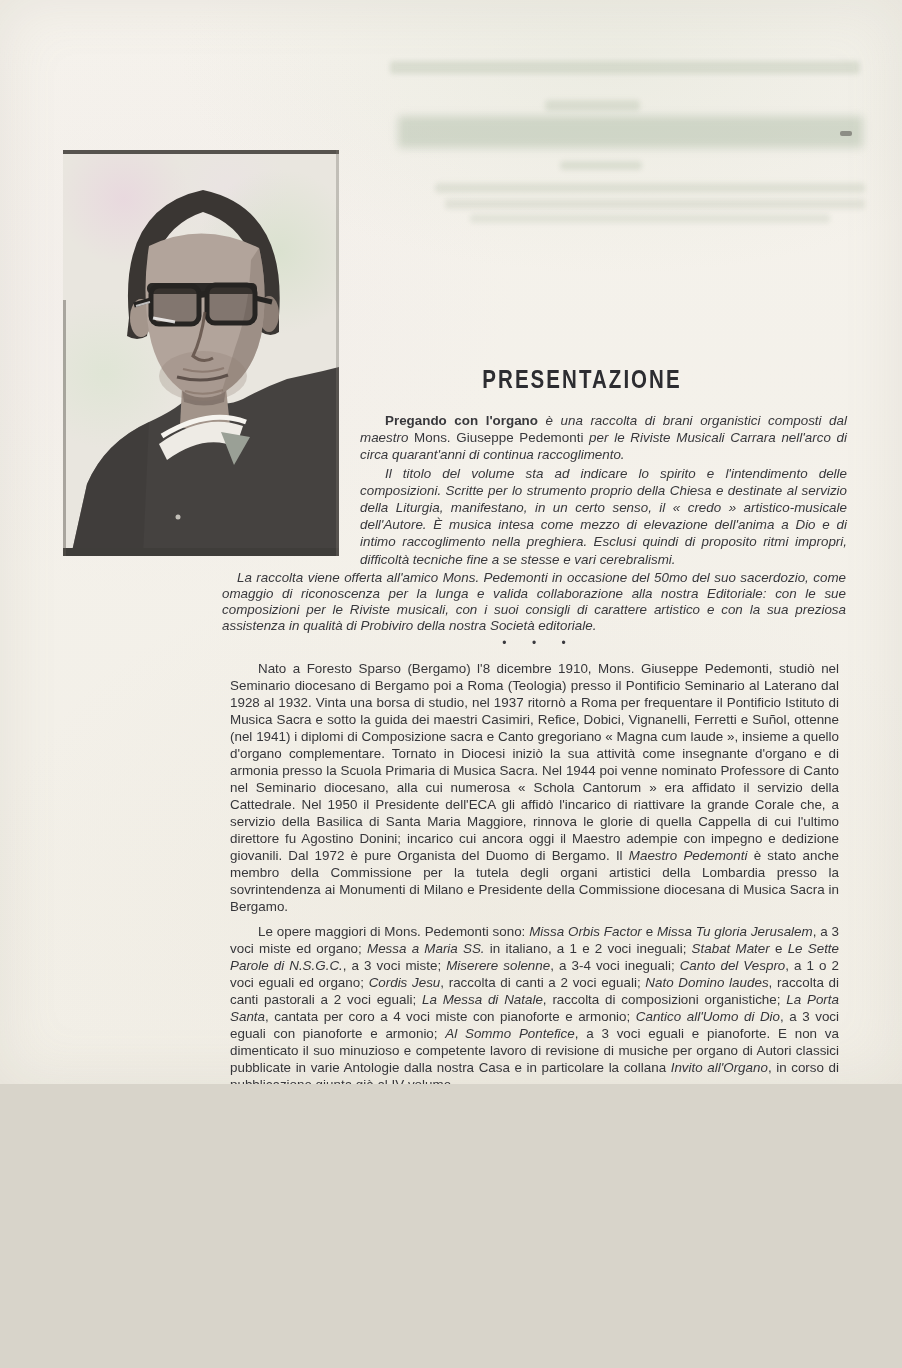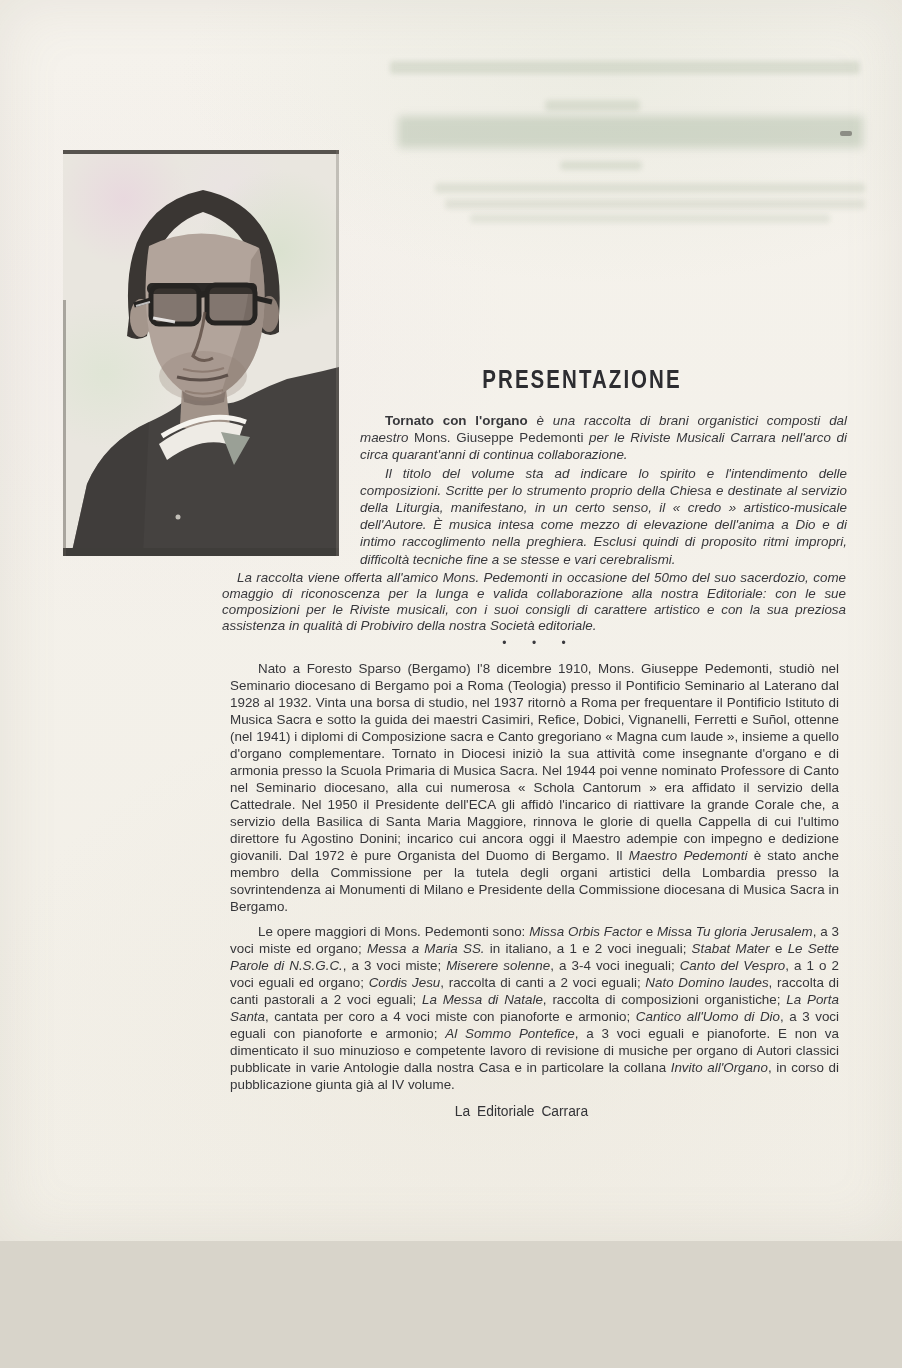--- a/index.html
+++ b/index.html
@@ -1,17 +1,17 @@
 <!DOCTYPE html>
 <html><head>
 <meta charset="utf-8">
 <style>
   html,body{margin:0;padding:0;background:#d8d4ca;}
   .page{
-    position:relative;width:902px;height:1241px;margin:0 auto;overflow:hidden;
+    position:relative;width:902px;height:1084px;margin:0 auto;overflow:hidden;
     background:
       radial-gradient(ellipse 620px 300px at 68% 6%, rgba(205,215,193,0.22), transparent 70%),
       radial-gradient(ellipse 500px 420px at 18% 28%, rgba(236,222,232,0.18), transparent 70%),
       radial-gradient(ellipse 700px 500px at 55% 85%, rgba(228,222,208,0.25), transparent 75%),
       linear-gradient(#f5f2ec, #f2efe7);
     box-shadow: inset 0 0 60px rgba(150,140,118,0.14);
     font-family:"Liberation Sans", sans-serif;
     color:#3a3a3e;
   }
   
@@ -112,21 +112,21 @@
       <rect x="0" y="0" width="276" height="4" fill="#56534e"></rect>
       <rect x="0" y="398" width="276" height="8" fill="#3f3d3a"></rect>
       <rect x="0" y="150" width="3" height="256" fill="rgba(90,86,80,0.45)"></rect>
       <rect x="273" y="0" width="3" height="406" fill="rgba(120,115,108,0.35)"></rect>
     </svg>
   </div>
 
   <h1 class="title">PRESENTAZIONE</h1>
 
   <div class="intro">
-    <p><span class="seg-b">Tornato con l'organo</span><span class="seg-i"> è una raccolta di brani organistici composti dal maestro </span><span class="seg-r">Mons. Giuseppe Pedemonti</span><span class="seg-i"> per le Riviste Musicali Carrara nell'arco di circa quarant'anni di continua collaborazione.</span></p>
+    <p><span class="seg-b">Pregando con l'organo</span><span class="seg-i"> è una raccolta di brani organistici composti dal maestro </span><span class="seg-r">Mons. Giuseppe Pedemonti</span><span class="seg-i"> per le Riviste Musicali Carrara nell'arco di circa quarant'anni di continua raccoglimento.</span></p>
     <p><span class="seg-i">Il titolo del volume sta ad indicare lo spirito e l'intendimento delle composizioni. Scritte per lo strumento proprio della Chiesa e destinate al servizio della Liturgia, manifestano, in un certo senso, il « credo » artistico-musicale dell'Autore. È musica intesa come mezzo di elevazione dell'anima a Dio e di intimo raccoglimento nella preghiera. Esclusi quindi di proposito ritmi impropri, difficoltà tecniche fine a se stesse e vari cerebralismi.</span></p>
   </div>
 
   <p class="p3wide"><span class="seg-i">La raccolta viene offerta all'amico Mons. Pedemonti in occasione del 50mo del suo sacerdozio, come omaggio di riconoscenza per la lunga e valida collaborazione alla nostra Editoriale: con le sue composizioni per le Riviste musicali, con i suoi consigli di carattere artistico e con la sua preziosa assistenza in qualità di Probiviro della nostra Società editoriale.</span></p>
 
   <div class="separator">• • •</div>
 
   <div class="flow">
     <p><span class="seg-r">Nato a Foresto Sparso (Bergamo) l'8 dicembre 1910, Mons. Giuseppe Pedemonti, studiò nel Seminario diocesano di Bergamo poi a Roma (Teologia) presso il Pontificio Seminario al Laterano dal 1928 al 1932. Vinta una borsa di studio, nel 1937 ritornò a Roma per frequentare il Pontificio Istituto di Musica Sacra e sotto la guida dei maestri Casimiri, Refice, Dobici, Vignanelli, Ferretti e Suñol, ottenne (nel 1941) i diplomi di Composizione sacra e Canto gregoriano « Magna cum laude », insieme a quello d'organo complementare. Tornato in Diocesi iniziò la sua attività come insegnante d'organo e di armonia presso la Scuola Primaria di Musica Sacra. Nel 1944 poi venne nominato Professore di Canto nel Seminario diocesano, alla cui numerosa « Schola Cantorum » era affidato il servizio della Cattedrale. Nel 1950 il Presidente dell'ECA gli affidò l'incarico di riattivare la grande Corale che, a servizio della Basilica di Santa Maria Maggiore, rinnova le glorie di quella Cappella di cui l'ultimo direttore fu Agostino Donini; incarico cui ancora oggi il Maestro adempie con impegno e dedizione giovanili. Dal 1972 è pure Organista del Duomo di Bergamo. Il </span><span class="seg-i">Maestro Pedemonti</span><span class="seg-r"> è stato anche membro della Commissione per la tutela degli organi artistici della Lombardia presso la sovrintendenza ai Monumenti di Milano e Presidente della Commissione diocesana di Musica Sacra in Bergamo.</span></p>
     <p><span class="seg-r">Le opere maggiori di Mons. Pedemonti sono: </span><span class="seg-i">Missa Orbis Factor</span><span class="seg-r"> e </span><span class="seg-i">Missa Tu gloria Jerusalem</span><span class="seg-r">, a 3 voci miste ed organo; </span><span class="seg-i">Messa a Maria SS.</span><span class="seg-r"> in italiano, a 1 e 2 voci ineguali; </span><span class="seg-i">Stabat Mater</span><span class="seg-r"> e </span><span class="seg-i">Le Sette Parole di N.S.G.C.</span><span class="seg-r">, a 3 voci miste; </span><span class="seg-i">Miserere solenne</span><span class="seg-r">, a 3-4 voci ineguali; </span><span class="seg-i">Canto del Vespro</span><span class="seg-r">, a 1 o 2 voci eguali ed organo; </span><span class="seg-i">Cordis Jesu</span><span class="seg-r">, raccolta di canti a 2 voci eguali; </span><span class="seg-i">Nato Domino laudes</span><span class="seg-r">, raccolta di canti pastorali a 2 voci eguali; </span><span class="seg-i">La Messa di Natale</span><span class="seg-r">, raccolta di composizioni organistiche; </span><span class="seg-i">La Porta Santa</span><span class="seg-r">, cantata per coro a 4 voci miste con pianoforte e armonio; </span><span class="seg-i">Cantico all'Uomo di Dio</span><span class="seg-r">, a 3 voci eguali con pianoforte e armonio; </span><span class="seg-i">Al Sommo Pontefice</span><span class="seg-r">, a 3 voci eguali e pianoforte. E non va dimenticato il suo minuzioso e competente lavoro di revisione di musiche per organo di Autori classici pubblicate in varie Antologie dalla nostra Casa e in particolare la collana </span><span class="seg-i">Invito all'Organo</span><span class="seg-r">, in corso di pubblicazione giunta già al IV volume.</span></p>

